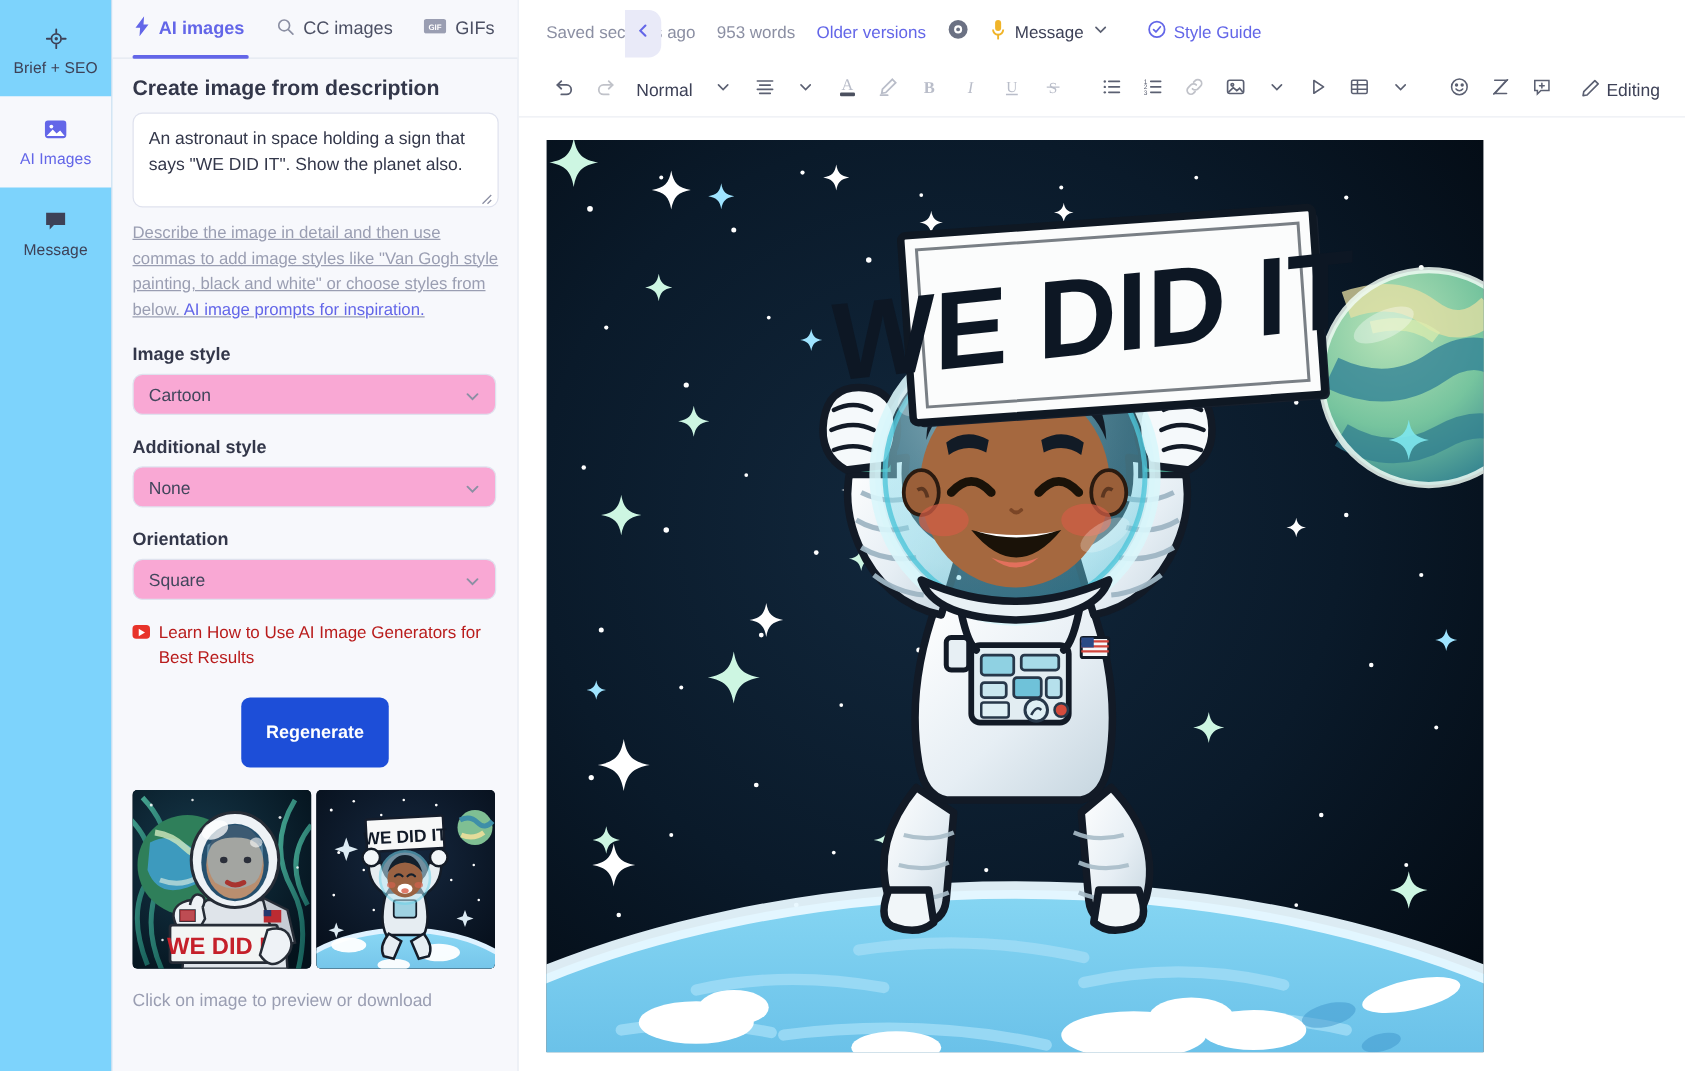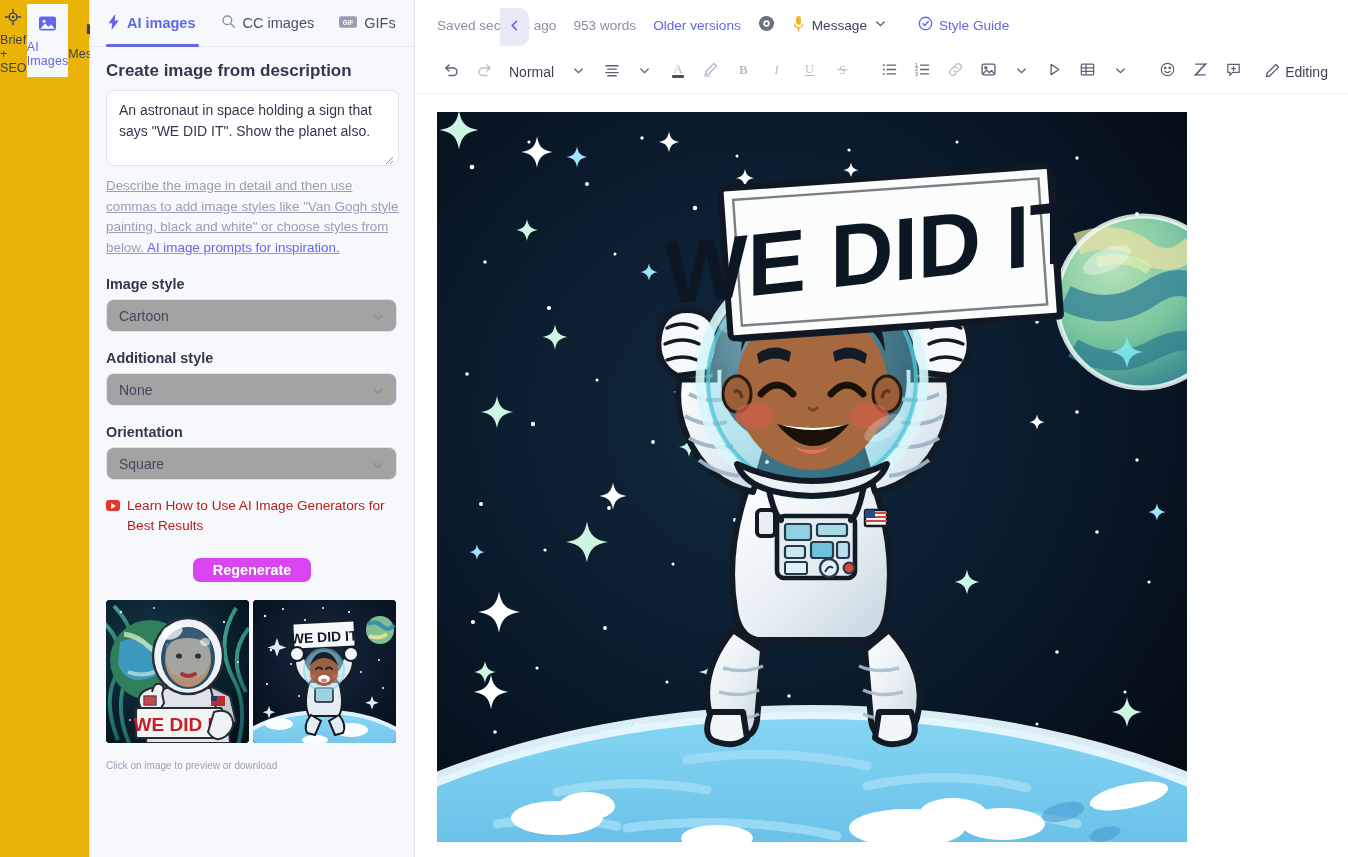--- a/index.html
+++ b/index.html
@@ -7,22 +7,22 @@
     width:1348px; height:857px; overflow:hidden;
     background:#ffffff;
     font-family:"Liberation Sans", sans-serif;
     -webkit-font-smoothing:antialiased;
   }
   .app{ display:flex; width:1348px; height:857px; position:relative; }
 
   
   .rail{
     width:90px; flex:0 0 90px; height:857px;
-    background:#eab308; border-right:1px solid #e0e3ee;
-    display:flex; flex-direction:row; align-items:stretch;
+    background:#7dd3fc; border-right:1px solid #e0e3ee;
+    display:flex; flex-direction:column; align-items:stretch;
     padding-top:4px;
   }
   .rail-item{
     height:73px; display:flex; flex-direction:column;
     align-items:center; justify-content:center; gap:6px;
     cursor:pointer; position:relative;
   }
   .rail-item.active{ background:#f7f8fc; }
   .rail-ico{ height:20px; display:flex; align-items:center; justify-content:center; }
   .rail-label{ font-size:12.5px; color:#3d4157; letter-spacing:.1px; }
@@ -61,51 +61,51 @@
   .resize-grip{
     position:absolute; right:4px; bottom:3px; width:12px; height:12px;
     pointer-events:none;
   }
   .help{
     margin-top:10px; font-size:13.4px; line-height:20.6px; color:#9a9eb2; width:295px;text-decoration:underline;
   }
   .help a{ color:#6366e8; text-decoration:none; }
   .field-label{ font-size:14.4px; font-weight:bold; color:#33374a; margin:18px 0 7px; }
   .select{
-    position:relative; width:291px; height:33px; background:#a3a3a3;
+    position:relative; width:291px; height:33px; background:#f9a8d4;
     border:1px solid #dfe2ee; border-radius:8px;
     display:flex; align-items:center; padding:0 12px;
     font-size:14px; color:#42465c; cursor:pointer;
   }
   .select .chev{ position:absolute; right:11px; top:10px; }
   .yt-link{
     margin-top:16px; display:flex; gap:7px; width:290px;
     font-size:13.6px; line-height:20px; color:#b91c1c; cursor:pointer;
   }
   .yt-badge{
     flex:0 0 14px; width:14px; height:11px; margin-top:4px;
     background:#e8332a; border-radius:3px; position:relative;
   }
   .yt-badge:after{
     content:""; position:absolute; left:5px; top:2.5px;
     border-left:5px solid #fff; border-top:3px solid transparent; border-bottom:3px solid transparent;
   }
   .regen-wrap{ display:flex; justify-content:center; margin-top:22px; }
   .regen{
-    background:#d946ef; color:#fff; border:none; border-radius:7px;
-    padding:4px 20px; font-size:14.4px; font-weight:bold; cursor:pointer;
+    background:#1d4ed8; color:#fff; border:none; border-radius:7px;
+    padding:20px 20px; font-size:14.4px; font-weight:bold; cursor:pointer;
     font-family:"Liberation Sans", sans-serif;
   }
   .thumbs{ display:flex; gap:4px; margin-top:18px; }
   .thumb{
     width:143px; height:143px; border-radius:4px; overflow:hidden;
     cursor:pointer; position:relative; background:#07121f;
   }
   .thumb svg{ display:block; width:143px; height:143px; }
-  .thumb-note{ margin-top:17px; font-size:10px; color:#9a9eb2; }
+  .thumb-note{ margin-top:17px; font-size:14px; color:#9a9eb2; }
 
   
   .collapse{
     position:absolute; left:410px; top:8px; width:29px; height:38px;
     background:#e9eaf8; border-radius:0 10px 10px 0;
     display:flex; align-items:center; justify-content:center;
     cursor:pointer; z-index:8;
   }
 
   

